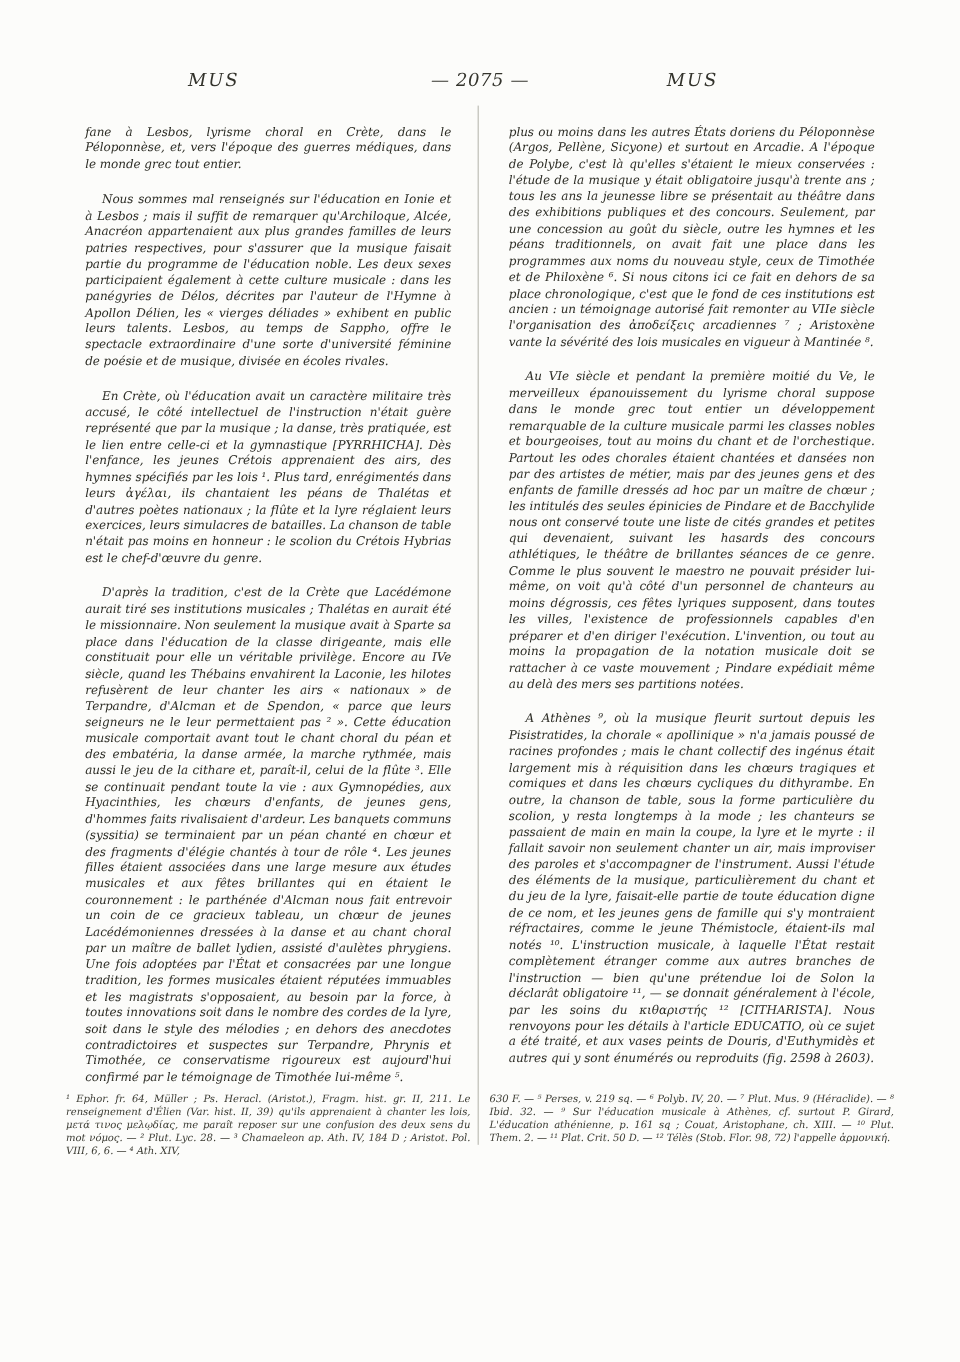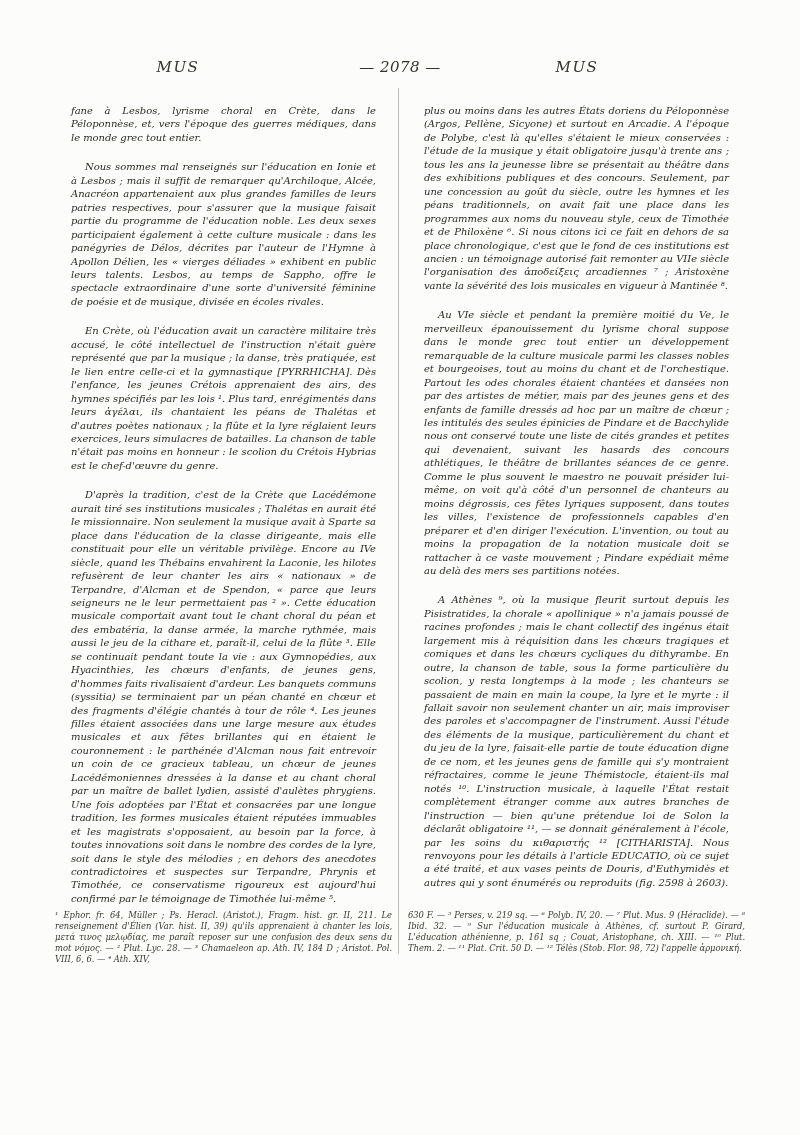--- a/index.html
+++ b/index.html
@@ -53,21 +53,21 @@
     color:#3a3a32;
   }
 </style>
 </head>
 <body>
 
 <div class="page">
 
   <header>
     <span class="run l">MUS</span>
-    <span class="run c">— 2078 —</span>
+    <span class="run c">— 2075 —</span>
     <span class="run r">MUS</span>
   </header>
 
   <div class="divider"></div>
 
   <main class="columns">
     <section class="col">
       <p class="cont">fane à Lesbos, lyrisme choral en Crète, dans le Péloponnèse, et, vers l'époque des guerres médiques, dans le monde grec tout entier.</p>
       <p>Nous sommes mal renseignés sur l'éducation en Ionie et à Lesbos ; mais il suffit de remarquer qu'Archiloque, Alcée, Anacréon appartenaient aux plus grandes familles de leurs patries respectives, pour s'assurer que la musique faisait partie du programme de l'éducation noble. Les deux sexes participaient également à cette culture musicale : dans les panégyries de Délos, décrites par l'auteur de l'Hymne à Apollon Délien, les « vierges déliades » exhibent en public leurs talents. Lesbos, au temps de Sappho, offre le spectacle extraordinaire d'une sorte d'université féminine de poésie et de musique, divisée en écoles rivales.</p>
       <p>En Crète, où l'éducation avait un caractère militaire très accusé, le côté intellectuel de l'instruction n'était guère représenté que par la musique ; la danse, très pratiquée, est le lien entre celle-ci et la gymnastique [PYRRHICHA]. Dès l'enfance, les jeunes Crétois apprenaient des airs, des hymnes spécifiés par les lois ¹. Plus tard, enrégimentés dans leurs ἀγέλαι, ils chantaient les péans de Thalétas et d'autres poètes nationaux ; la flûte et la lyre réglaient leurs exercices, leurs simulacres de batailles. La chanson de table n'était pas moins en honneur : le scolion du Crétois Hybrias est le chef-d'œuvre du genre.</p>

